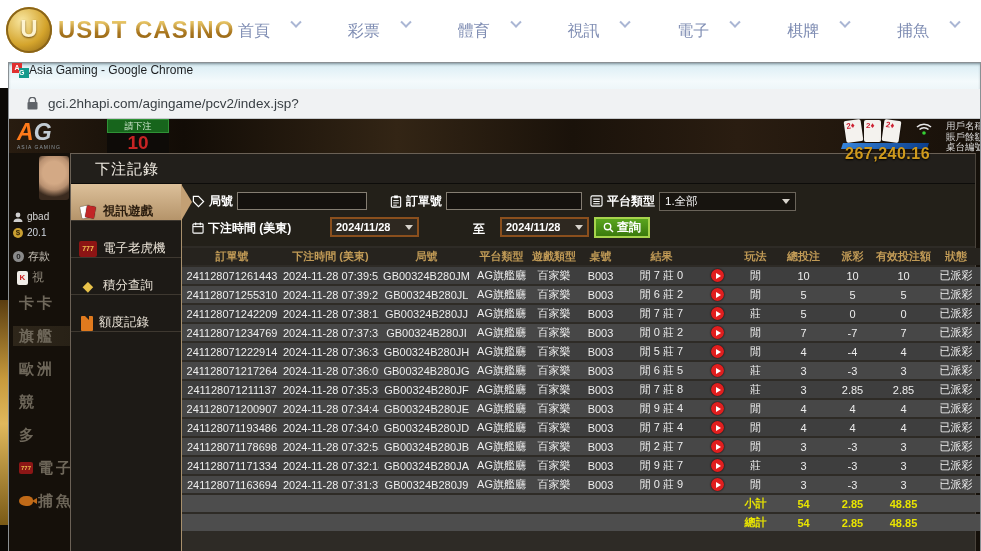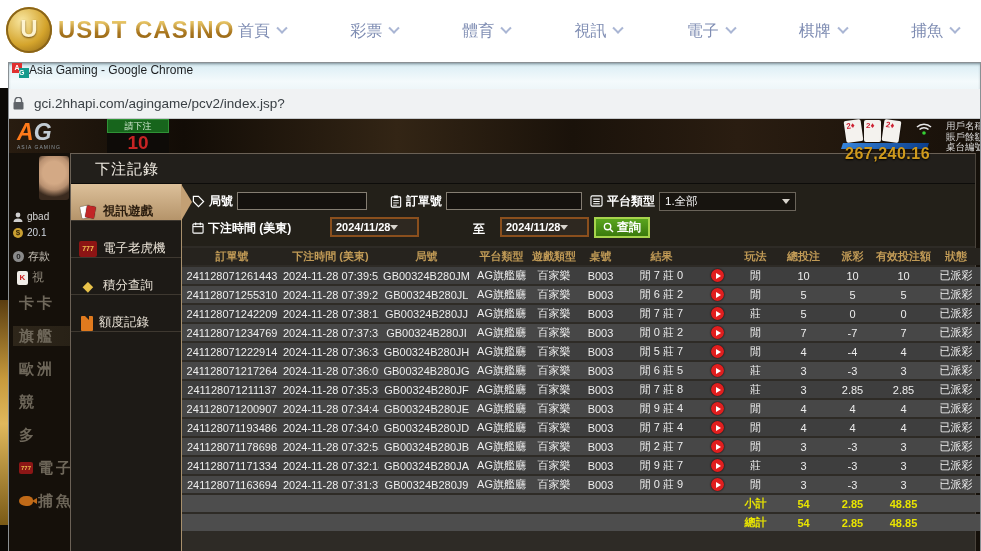--- a/index.html
+++ b/index.html
@@ -6,37 +6,37 @@
   *{box-sizing:border-box;font-family:"Liberation Sans",sans-serif;}
   .stage{position:relative;width:981px;height:551px;background:#fff;overflow:hidden;}
 
   
   .site-header{position:absolute;left:0;top:0;width:981px;height:62px;background:#fff;}
   .logo-area{position:absolute;left:6px;top:7px;display:flex;align-items:center;gap:6px;}
   .emblem{width:46px;height:46px;border-radius:50%;background:radial-gradient(circle at 35% 30%,#f8e6a0,#d4a42c 55%,#7a5412);position:relative;box-shadow:inset 0 0 0 2px #8a6418;}
   .emblem span{position:absolute;left:50%;top:50%;transform:translate(-50%,-52%);font-size:24px;font-weight:800;color:#fdf3cf;text-shadow:0 1px 2px #6a4a10;}
   .logo-text{font-size:24px;font-weight:800;letter-spacing:1px;background:linear-gradient(180deg,#f0d070 15%,#a9761e 60%,#8a5c12);-webkit-background-clip:text;background-clip:text;color:transparent;}
   .main-nav{position:absolute;left:238px;right:22px;top:0;height:62px;display:flex;align-items:center;justify-content:space-between;}
-  .nav-item{display:flex;align-items:center;gap:8px;cursor:pointer;}
+  .nav-item{display:flex;align-items:flex-start;gap:22px;cursor:pointer;}
   .nav-label{font-size:16px;color:#7f8db3;}
   .chev{width:8px;height:8px;border-right:2px solid #aab6d4;border-bottom:2px solid #aab6d4;transform:rotate(45deg) translate(-2px,-2px);}
 
   
   .left-strip{position:absolute;left:0;top:88px;width:8px;height:463px;background:#0b0906;}
   .left-strip::after{content:"";position:absolute;left:0;top:212px;width:8px;height:225px;background:linear-gradient(180deg,#5a3d10,#c79a3c 35%,#e0b85c 55%,#7a5a16);}
 
   
   .chrome-window{position:absolute;left:8px;top:62px;width:973px;height:489px;border:1px solid #8a9094;border-bottom:none;background:#fff;}
   .cw-titlebar{position:relative;height:26px;background:linear-gradient(180deg,#d9edf4,#f4fafc 70%,#eef6f9);box-shadow:inset 0 2px 3px -1px rgba(40,60,70,.55);display:flex;align-items:flex-start;padding-left:3px;}
   .fav{position:relative;width:17px;height:15px;flex:0 0 auto;}
   .fav i{position:absolute;width:10px;height:10px;font-style:normal;font-size:7px;font-weight:bold;color:#fff;text-align:center;line-height:10px;}
   .fav .fa{left:0;top:0;background:#e03030;}
   .fav .fg{right:0;bottom:0;background:#159a8c;}
   .cw-title{font-size:12px;color:#1c1e20;}
-  .cw-urlbar{height:30px;background:#f0f2f3;border-bottom:1px solid #c6cacc;display:flex;align-items:center;padding-left:4px;gap:10px;}
+  .cw-urlbar{height:30px;background:#f0f2f3;border-bottom:1px solid #c6cacc;display:flex;align-items:center;padding-left:18px;gap:10px;}
   .url-text{font-size:13.5px;color:#3a4045;}
   .cw-content{position:relative;height:432px;background:#15100a;overflow:hidden;}
 
   
   .game-top{position:absolute;left:0;top:0;width:100%;height:34px;
     background:linear-gradient(90deg,#281c10,#120c06 18%,#332515 40%,#1a120a 58%,#2a1d11 75%,#171009);}
   .ag-logo{position:absolute;left:8px;top:2px;line-height:1;}
   .ag-logo .la{font-size:23px;font-weight:800;font-style:italic;color:#ff7a1a;}
   .ag-logo .lg{font-size:23px;font-weight:800;font-style:italic;color:#c2ccd4;}
   .ag-sub{display:block;font-size:5px;color:#8e98a0;letter-spacing:1px;margin-top:1px;}
@@ -94,21 +94,21 @@
 
   .modal-content{flex:1;display:flex;flex-direction:column;min-width:0;background:#232019;}
   .filters{position:relative;height:62px;flex:0 0 auto;}
   .fg{position:absolute;display:flex;align-items:center;gap:4px;height:20px;}
   .flabel{font-size:12px;font-weight:bold;color:#fff;white-space:nowrap;}
   .f-input{width:130px;height:18px;background:#14110e;border:1px solid #847d72;color:#eee;font-size:11px;padding:0 3px;}
   .sel{display:flex;align-items:center;justify-content:space-between;background:#17140f;border:1px solid #6a645a;height:19px;padding:0 5px;cursor:pointer;}
   .sel-plat{width:137px;}
   .sel-text{font-size:11.5px;color:#fff;}
   .caret{width:0;height:0;border-left:4px solid transparent;border-right:4px solid transparent;border-top:5px solid #d8d4cc;}
-  .date-sel{width:89px;height:20px;background:#2e2820;border:2px solid #8a4f1d;display:flex;align-items:center;padding:0 4px;cursor:pointer;}
+  .date-sel{width:89px;height:20px;background:#2e2820;border:2px solid #8a4f1d;display:flex;align-items:center;justify-content:space-between;padding:0 4px;cursor:pointer;}
   .date-text{font-size:11px;font-weight:bold;color:#fff;}
   .search-btn{display:flex;align-items:center;gap:3px;height:21px;padding:0 7px;background:linear-gradient(180deg,#5aa51e,#3a7a0d);border:2px solid #a6d34c;cursor:pointer;}
   .search-btn span{font-size:12px;font-weight:bold;color:#fff;}
 
   .table-wrap{flex:1;background:#2e2b26;padding:0;}
   table.bets{width:100%;table-layout:fixed;border-collapse:separate;border-spacing:0 2px;}
   table.bets th{background:#26231e;color:#c09a56;font-size:11px;font-weight:bold;height:17px;padding:0 1px;white-space:nowrap;overflow:hidden;}
   table.bets td{background:#3e3e3e;color:#ededed;font-size:11px;height:15px;padding:1px 1px;text-align:center;white-space:nowrap;overflow:hidden;}
   table.bets tr.alt td{background:#474747;}
   td.pos{color:#3fe03f;} td.neg{color:#d84040;} td.zero{color:#ededed;} td.status{color:#32d132;}

